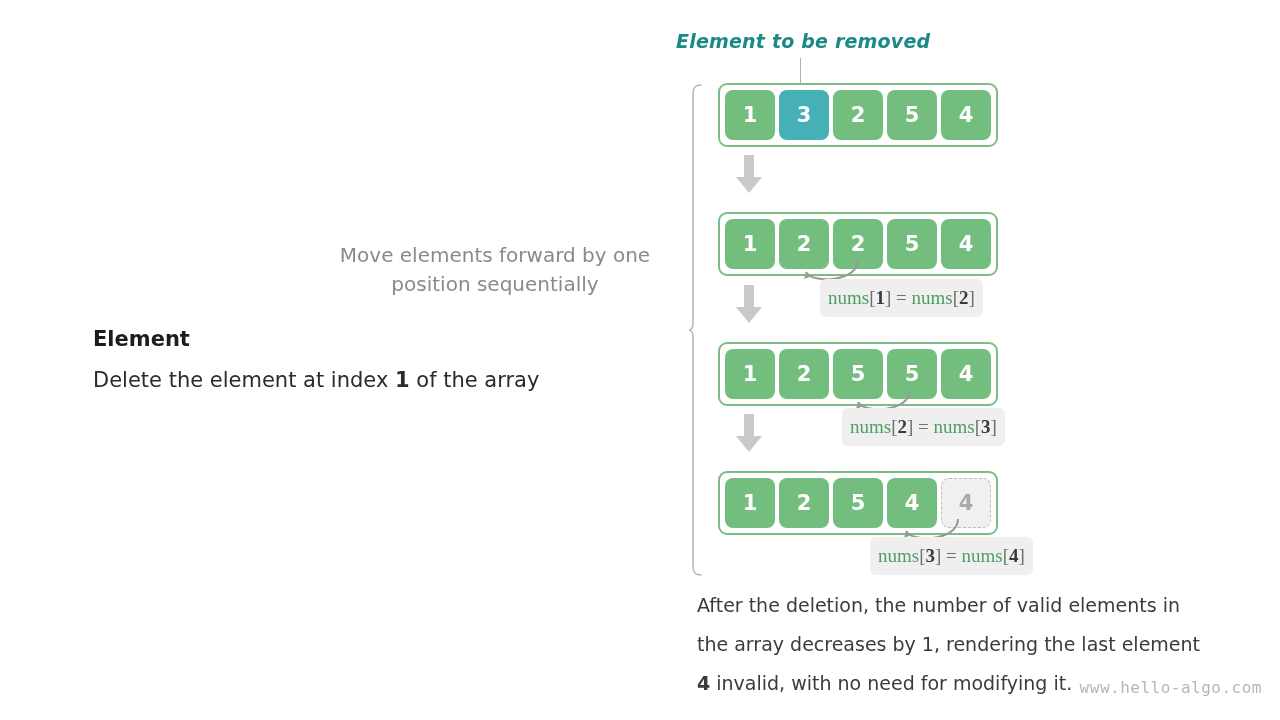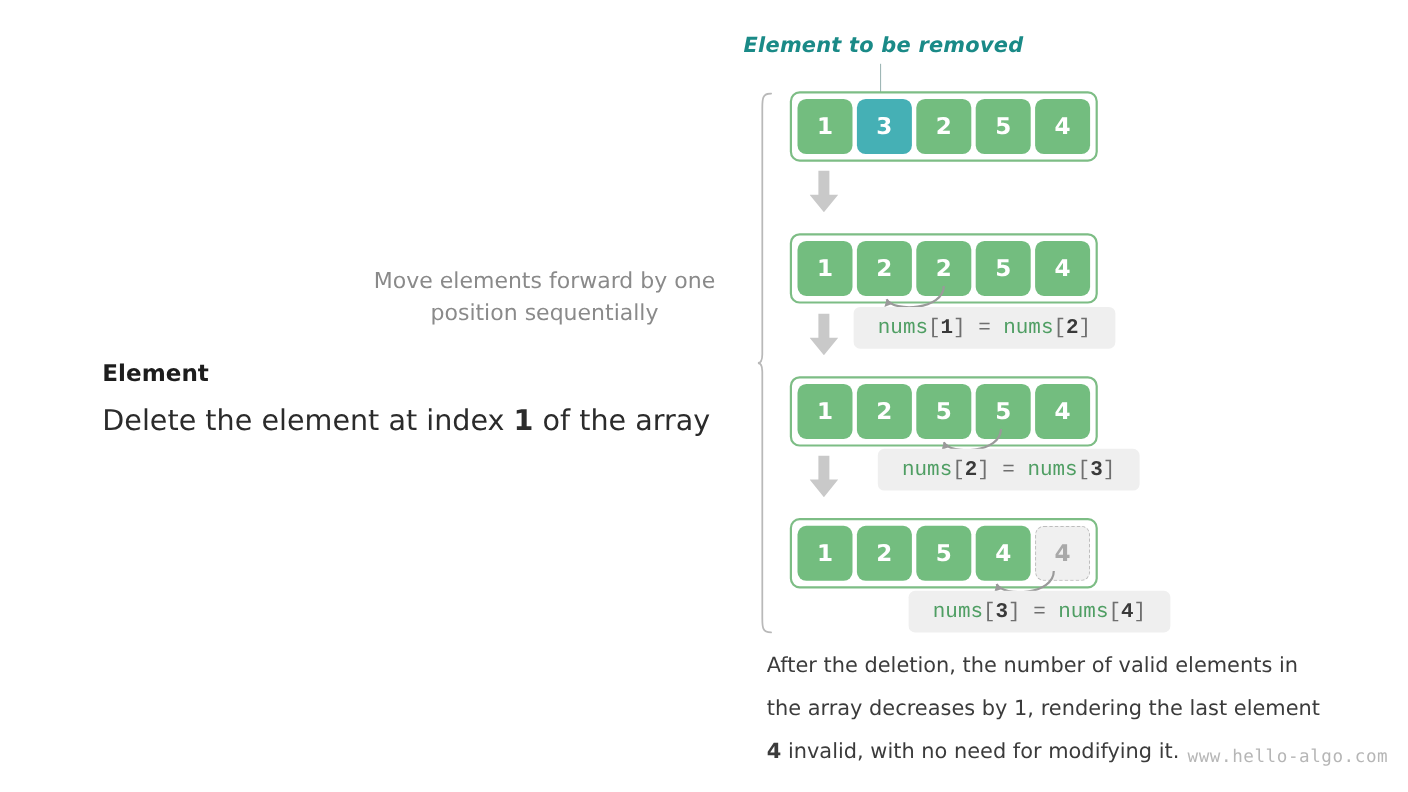--- a/index.html
+++ b/index.html
@@ -40,21 +40,21 @@
     left: 93px;
     top: 327px;
     font-size: 21px;
     font-weight: bold;
     color: #1d1d1d;
   }
   .example-desc {
     position: absolute;
     left: 93px;
     top: 368px;
-    font-size: 26px;
+    font-size: 21px;
     color: #2b2b2b;
   }
   .example-desc b {
     font-weight: bold;
   }
 
   
   .bracket {
     position: absolute;
     left: 688px;
@@ -130,25 +130,26 @@
   }
   #arrow-1 { left: 736px; top: 155px; }
   #arrow-2 { left: 736px; top: 285px; }
   #arrow-3 { left: 736px; top: 414px; }
 
   
   .code-chip {
     position: absolute;
     background: #efefef;
     border-radius: 6px;
-    padding: 8px 22px;
-    font-family: Liberation Mono, monospace;
+    padding: 8px 8px;
+    font-family: Liberation Serif, serif;
     font-size: 19px;
     color: #6f6f6f;
     white-space: nowrap;
+    margin-left: 44px;
   }
   .code-chip .var { color: #4f9e63; }
   .code-chip .idx { color: #3a3a3a; font-weight: bold; }
   #chip-1 { left: 776px; top: 279px; }
   #chip-2 { left: 798px; top: 408px; }
   #chip-3 { left: 826px; top: 537px; }
 
   
   .curve {
     position: absolute;

